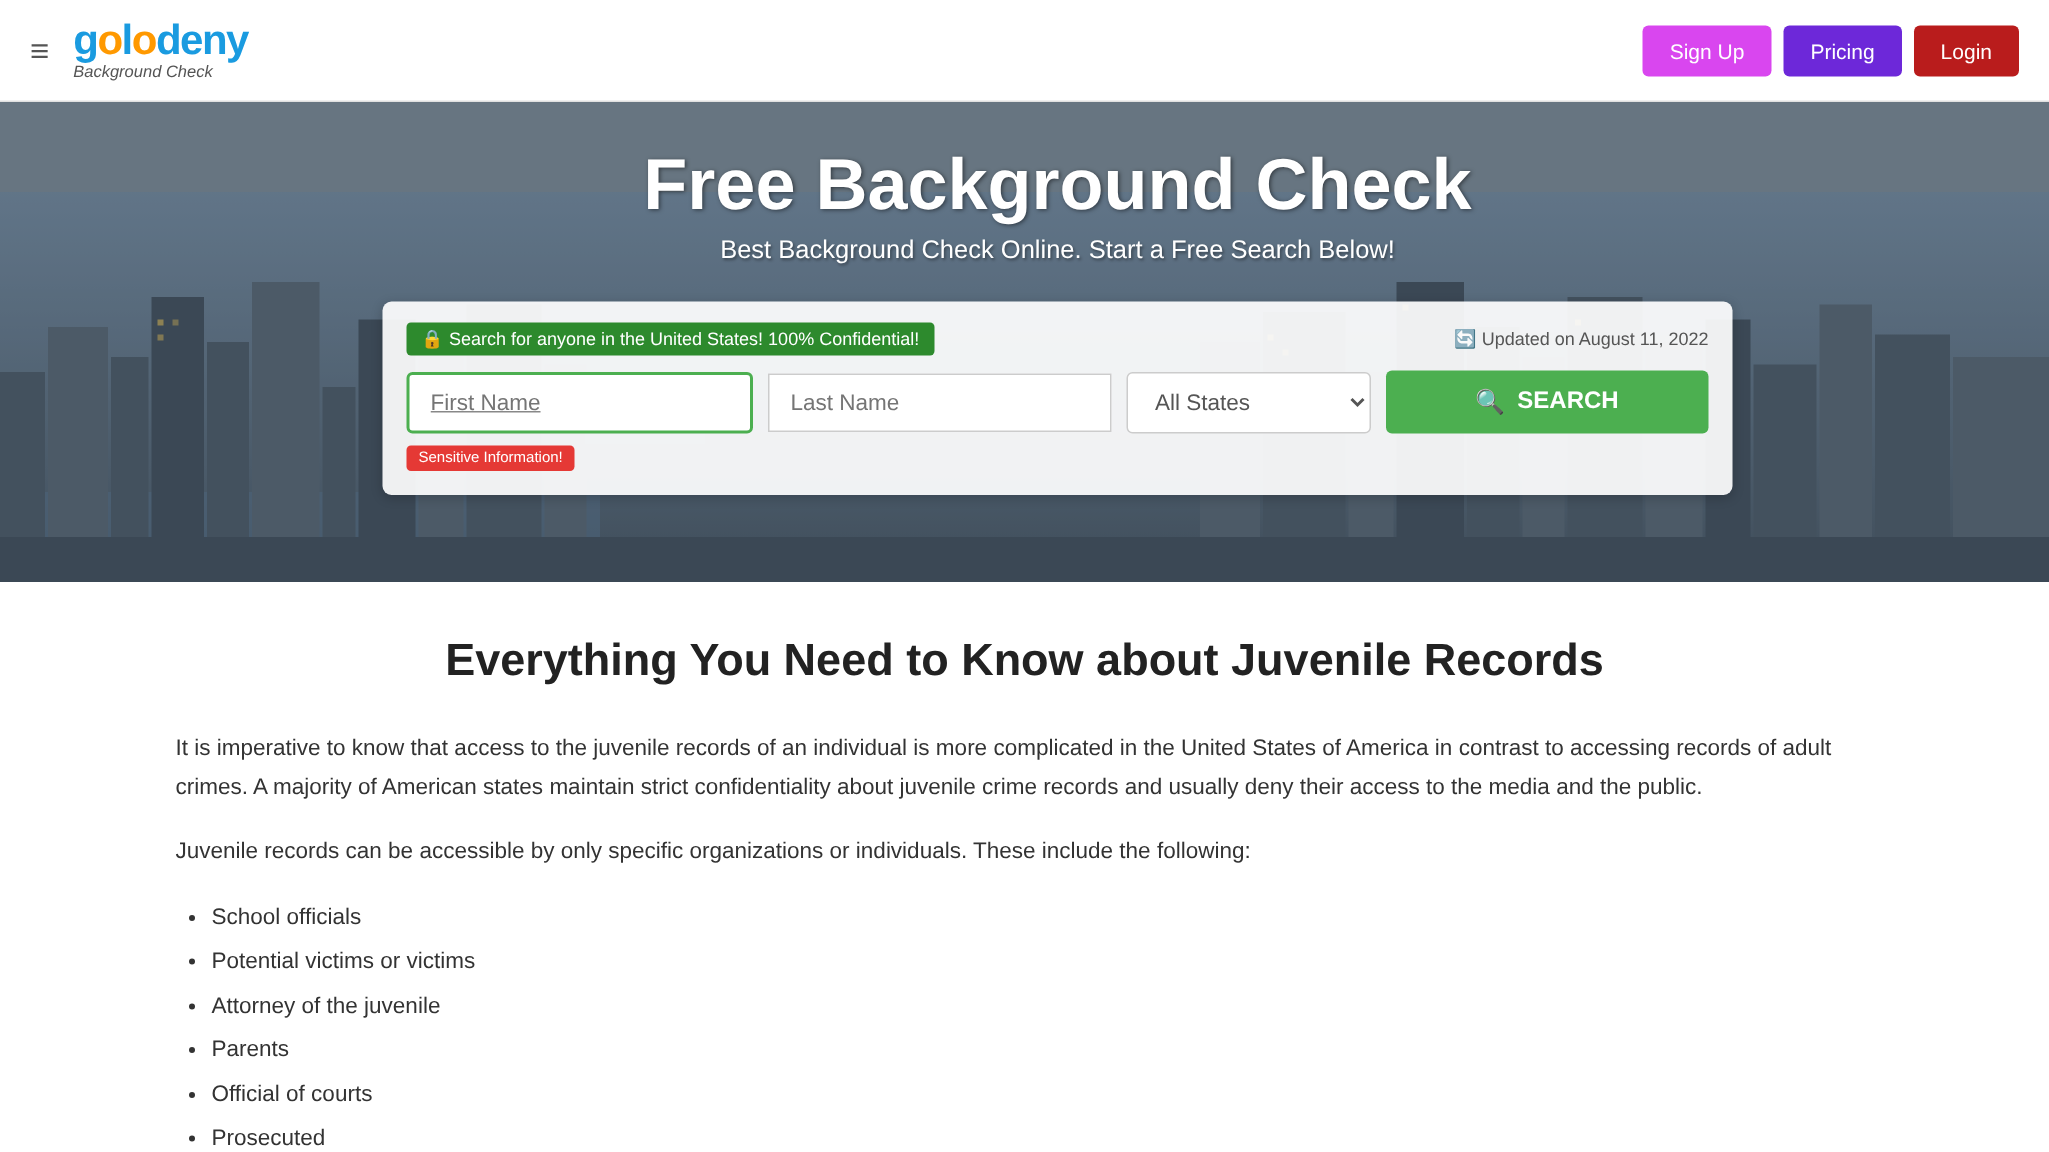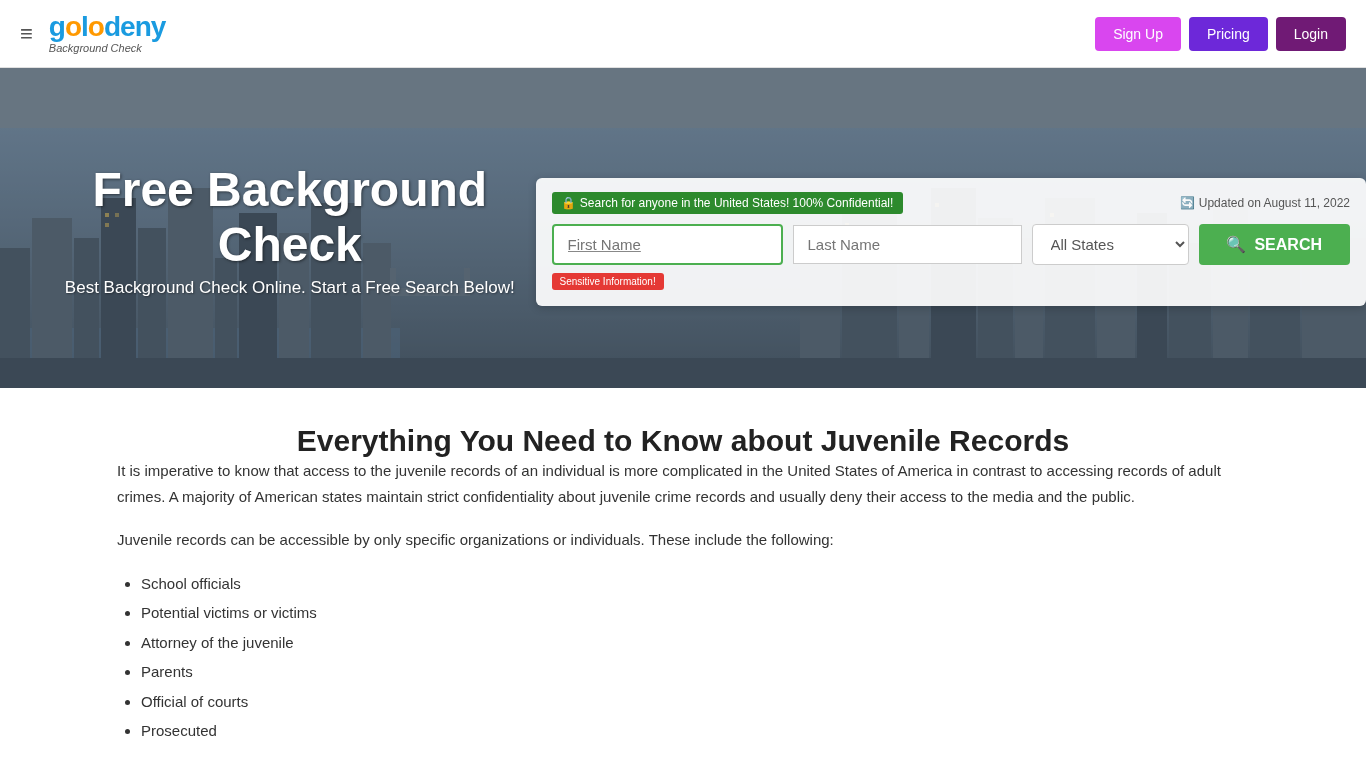--- a/index.html
+++ b/index.html
@@ -62,39 +62,39 @@
       background: #6d28d9;
       color: #fff;
       border: none;
       padding: 9px 18px;
       border-radius: 4px;
       font-size: 14px;
       cursor: pointer;
       font-weight: 500;
     }
     .btn-login {
-      background: #701a75;
+      background: #b91c1c;
       color: #fff;
       border: none;
       padding: 9px 18px;
       border-radius: 4px;
       font-size: 14px;
       cursor: pointer;
       font-weight: 500;
     }
 
     
     .hero {
       position: relative;
       width: 100%;
       height: 320px;
       background: #7a8a9a;
       overflow: hidden;
       display: flex;
-      flex-direction: row;
+      flex-direction: column;
       align-items: center;
       justify-content: flex-start;
       padding-top: 28px;
       padding-left: 44px;
     }
     .hero-overlay {
       position: absolute;
       top: 0; left: 0; right: 0; bottom: 0;
       background: rgba(80, 90, 100, 0.45);
       z-index: 1;
@@ -219,20 +219,21 @@
     .main-content {
       max-width: 1180px;
       margin: 0 auto;
       padding: 36px 24px 40px;
     }
     .article-title {
       font-size: 30px;
       font-weight: bold;
       text-align: center;
       color: #222;
+      margin-bottom: 28px;
     }
     .article-body {
       font-size: 15px;
       line-height: 1.7;
       color: #333;
     }
     .article-body p {
       margin-bottom: 18px;
     }
     .article-body ul {

